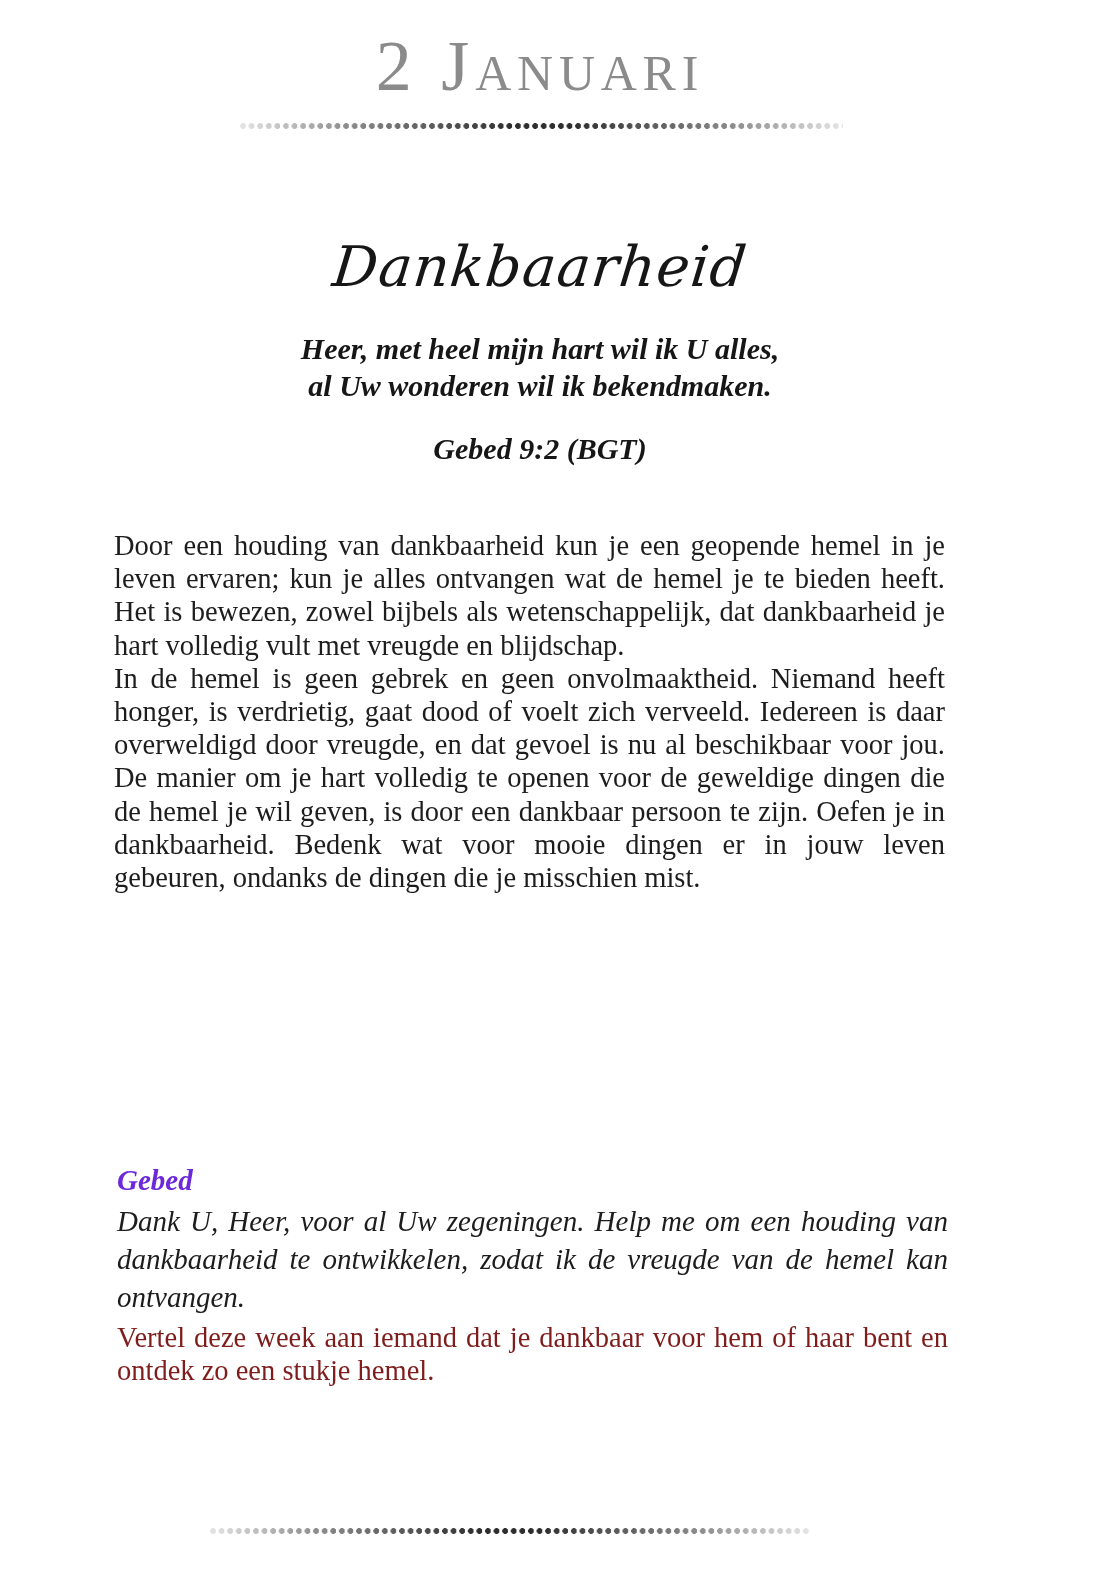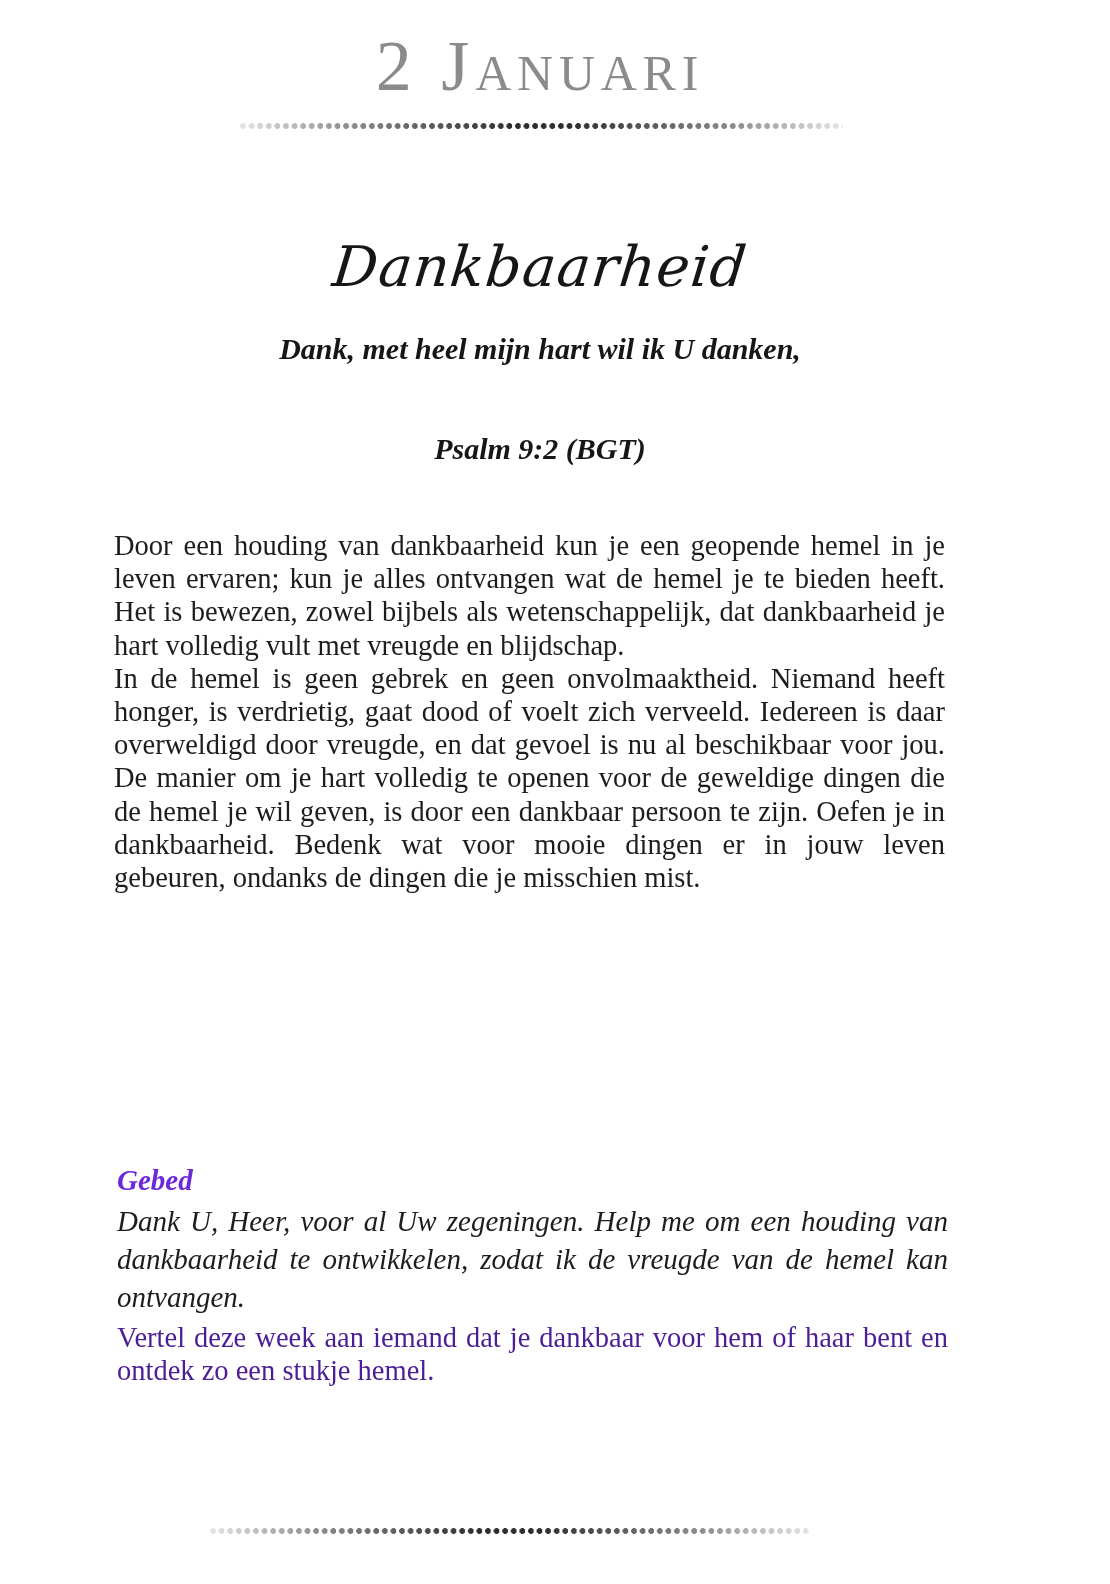--- a/index.html
+++ b/index.html
@@ -135,39 +135,40 @@
     font-weight: 700;
     font-size: 29px;
     line-height: 36px;
     color: #161616;
   }
   .reflection-text {
     margin: 1px 0 0 0;
     font-size: 28.5px;
     line-height: 33.2px;
     text-align: justify;
-    color: #4c1d95;
+    color: #7f1d1d;
   }
 </style>
 </head>
 <body>
 
 <div class="page">
 
   <div class="date-title">2 Januari</div>
 
   <div class="dotted-rule rule-top"></div>
 
   <div class="script-title">Dankbaarheid</div>
 
   <div class="verse">
-    <div>Dank, met heel mijn hart wil ik U danken,</div>
+    <div>Heer, met heel mijn hart wil ik U alles,</div>
+    <div>al Uw wonderen wil ik bekendmaken.</div>
   </div>
 
-  <div class="verse-reference">Psalm 9:2 (BGT)</div>
+  <div class="verse-reference">Gebed 9:2 (BGT)</div>
 
   <div class="body-text">
     <p>Door een houding van dankbaarheid kun je een geopende hemel in je leven ervaren; kun je alles ontvangen wat de hemel je te bieden heeft. Het is bewezen, zowel bijbels als wetenschappelijk, dat dankbaarheid je hart volledig vult met vreugde en blijdschap.</p>
     <p>In de hemel is geen gebrek en geen onvolmaaktheid. Niemand heeft honger, is verdrietig, gaat dood of voelt zich verveeld. Iedereen is daar overweldigd door vreugde, en dat gevoel is nu al beschikbaar voor jou. De manier om je hart volledig te openen voor de geweldige dingen die de hemel je wil geven, is door een dankbaar persoon te zijn. Oefen je in dankbaarheid. Bedenk wat voor mooie dingen er in jouw leven gebeuren, ondanks de dingen die je misschien mist.</p>
   </div>
 
   <div class="prayer">
     <div class="prayer-heading">Gebed</div>
     <p class="prayer-text">Dank U, Heer, voor al Uw zegeningen. Help me om een houding van dankbaarheid te ontwikkelen, zodat ik de vreugde van de hemel kan ontvangen.</p>
   </div>

